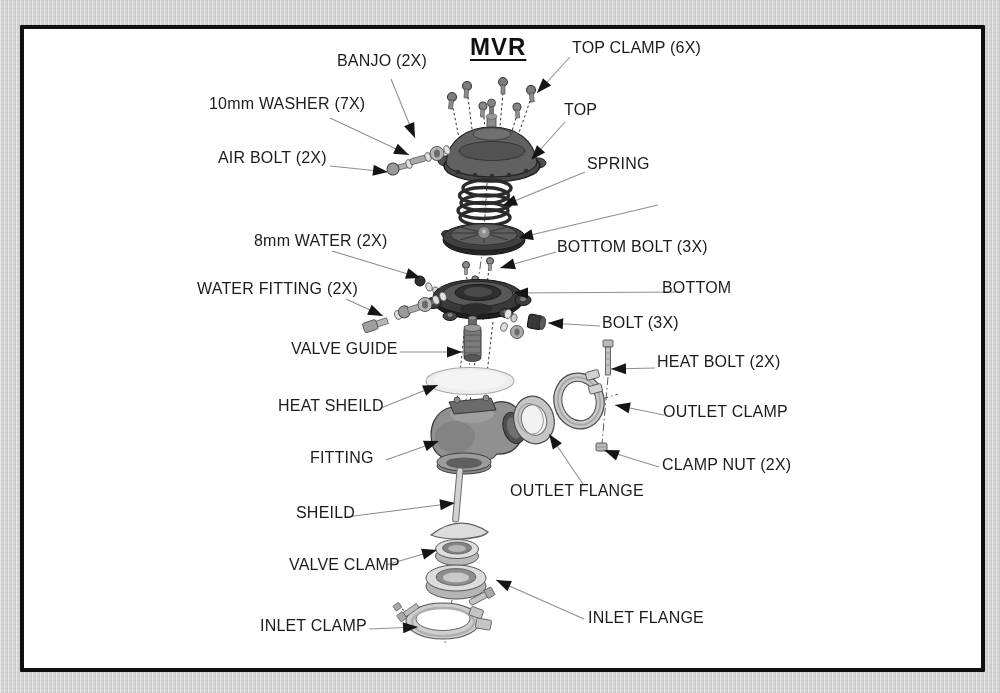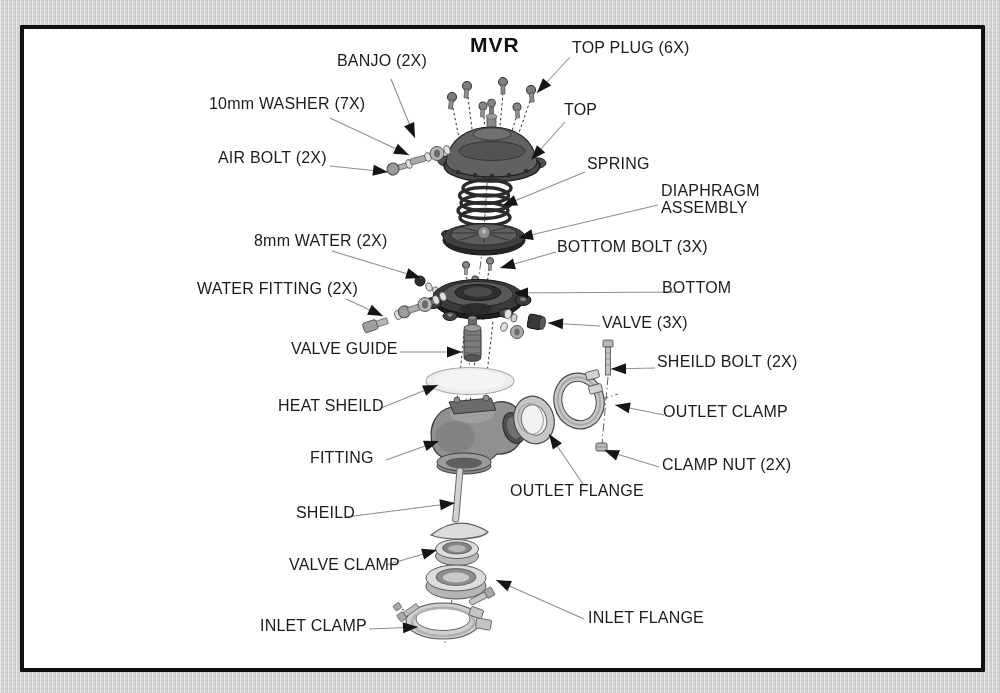--- a/index.html
+++ b/index.html
@@ -15,22 +15,22 @@
     position:absolute;left:20px;top:25px;width:965px;height:647px;
     background:#ffffff;border:4px solid #101010;box-sizing:border-box;border-radius:1px;
   }
   svg.overlay{position:absolute;left:0;top:0;}
   .lbl{
     position:absolute;font-size:16px;line-height:17px;color:#1b1b1b;
     white-space:nowrap;letter-spacing:.2px;
   }
   .lbl.wrap{white-space:normal;width:114px;}
   .title{
-    position:absolute;left:470px;top:33px;font-size:21px;font-weight:bold;
-    color:#111;text-underline-offset:4px;letter-spacing:1px;
+    position:absolute;left:470px;top:33px;font-size:24px;font-weight:bold;
+    color:#111;text-decoration:underline;text-underline-offset:4px;letter-spacing:1px;
   }
 </style>
 </head>
 <body>
 
 <div class="stage">
   <div class="page"></div>
 
   <svg class="overlay" width="1000" height="693" viewBox="0 0 1000 693">
 
@@ -352,34 +352,33 @@
       <polygon points="0,0 -15,5.5 -15,-5.5" transform="translate(549,434) rotate(-124)"></polygon>
       <polygon points="0,0 -15,5.5 -15,-5.5" transform="translate(455,503) rotate(-7)"></polygon>
       <polygon points="0,0 -15,5.5 -15,-5.5" transform="translate(437,550) rotate(-16)"></polygon>
       <polygon points="0,0 -15,5.5 -15,-5.5" transform="translate(496,580) rotate(-156)"></polygon>
       <polygon points="0,0 -15,5.5 -15,-5.5" transform="translate(418,627) rotate(-3)"></polygon>
     </g>
   </svg>
 
   <div class="title">MVR</div>
 
-  <div class="lbl" style="left:572px;top:39px">TOP PLUG (6X)</div>
+  <div class="lbl" style="left:572px;top:39px">TOP CLAMP (6X)</div>
   <div class="lbl" style="left:337px;top:52px">BANJO (2X)</div>
   <div class="lbl" style="left:209px;top:95px">10mm WASHER (7X)</div>
   <div class="lbl" style="left:564px;top:101px">TOP</div>
   <div class="lbl" style="left:218px;top:149px">AIR BOLT (2X)</div>
   <div class="lbl" style="left:587px;top:155px">SPRING</div>
-  <div class="lbl wrap" style="left:661px;top:182px">DIAPHRAGM ASSEMBLY</div>
   <div class="lbl" style="left:254px;top:232px">8mm WATER (2X)</div>
   <div class="lbl" style="left:557px;top:238px">BOTTOM BOLT (3X)</div>
   <div class="lbl" style="left:197px;top:280px">WATER FITTING (2X)</div>
   <div class="lbl" style="left:662px;top:279px">BOTTOM</div>
-  <div class="lbl" style="left:602px;top:314px">VALVE (3X)</div>
+  <div class="lbl" style="left:602px;top:314px">BOLT (3X)</div>
   <div class="lbl" style="left:291px;top:340px">VALVE GUIDE</div>
-  <div class="lbl" style="left:657px;top:353px">SHEILD BOLT (2X)</div>
+  <div class="lbl" style="left:657px;top:353px">HEAT BOLT (2X)</div>
   <div class="lbl" style="left:278px;top:397px">HEAT SHEILD</div>
   <div class="lbl" style="left:663px;top:403px">OUTLET CLAMP</div>
   <div class="lbl" style="left:310px;top:449px">FITTING</div>
   <div class="lbl" style="left:662px;top:456px">CLAMP NUT (2X)</div>
   <div class="lbl" style="left:510px;top:482px">OUTLET FLANGE</div>
   <div class="lbl" style="left:296px;top:504px">SHEILD</div>
   <div class="lbl" style="left:289px;top:556px">VALVE CLAMP</div>
   <div class="lbl" style="left:588px;top:609px">INLET FLANGE</div>
   <div class="lbl" style="left:260px;top:617px">INLET CLAMP</div>
 </div>

